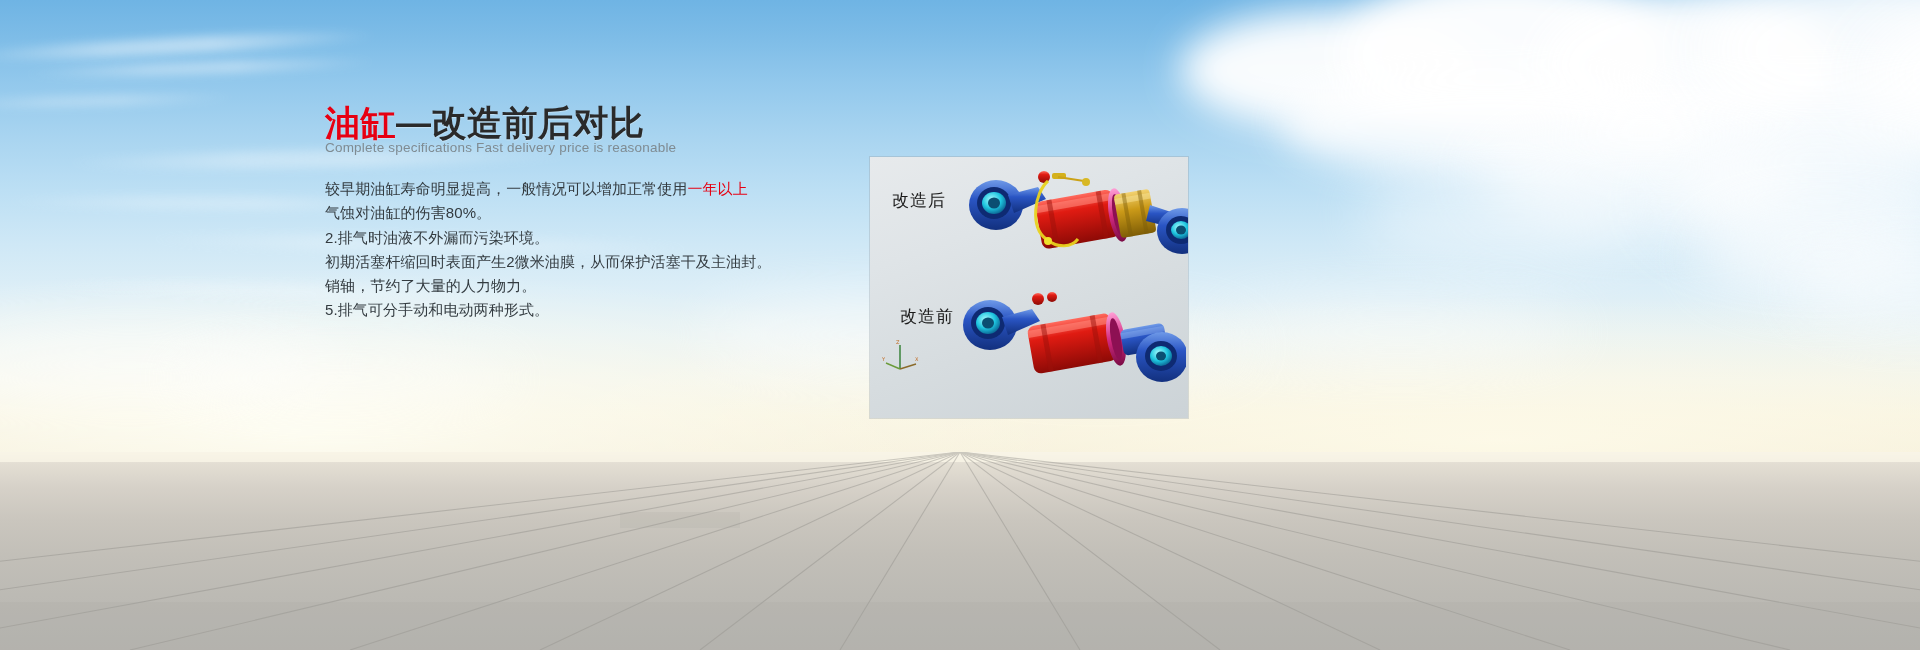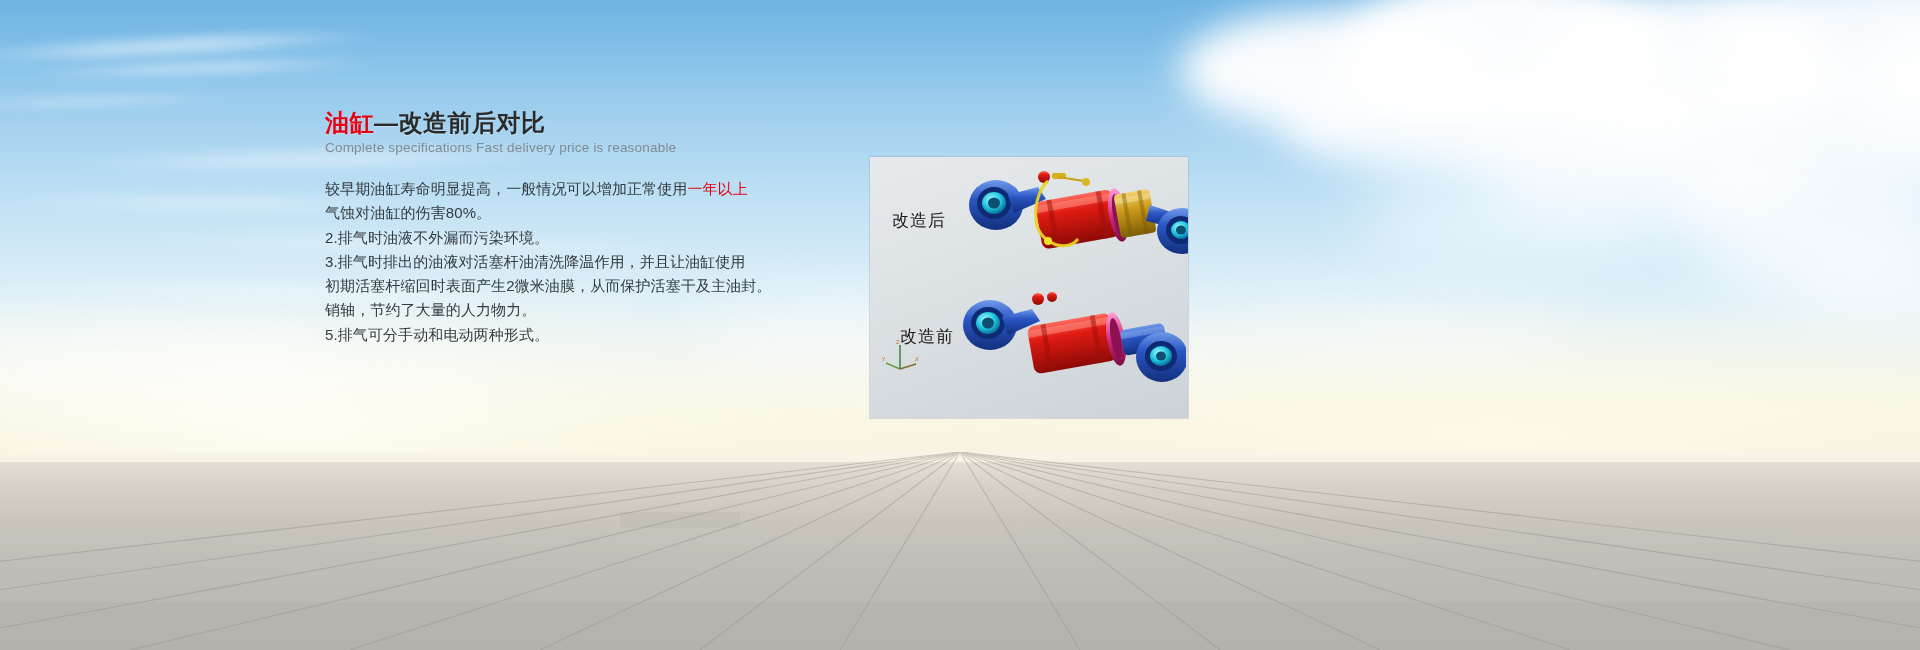--- a/index.html
+++ b/index.html
@@ -68,21 +68,21 @@
       #bcbab4 72%,
       #b7b5b0 100%);
     overflow: hidden;
   }
   .ground-lines { position: absolute; left: 0; top: 0; width: 1920px; height: 198px; }
 
   
   .content { position: absolute; left: 325px; top: 106px; width: 520px; }
 
   .headline {
-    font-size: 24px;
+    font-size: 35px;
     font-weight: bold;
     letter-spacing: .5px;
     line-height: 34px;
     white-space: nowrap;
     text-shadow: 0 1px 1px rgba(255,255,255,.35);
   }
   .headline .hl-red { color: #e60012; }
   .headline .hl-dark { color: #2a2a2a; }
 
   .subtitle {
@@ -109,21 +109,20 @@
     background: linear-gradient(160deg, #e7eaec 0%, #dfe4e7 30%, #d6dcdf 62%, #ccd3d7 100%);
     box-shadow: 0 0 0 1px rgba(150,160,168,.35);
   }
   .panel-label {
     position: absolute;
     font-family: "DejaVu Serif", "Liberation Serif", serif;
     font-size: 17px;
     color: #1a1a1a;
     letter-spacing: 1px;
     white-space: nowrap;
-    margin-top: 20px;
   }
   .lbl-after  { left: 22px; top: 32px; }
   .lbl-before { left: 30px; top: 148px; }
 
   .axis-icon { position: absolute; left: 12px; top: 182px; width: 40px; height: 34px; }
 
   .cyl { position: absolute; }
 
   
 </style>
@@ -230,21 +229,20 @@
     <div class="headline">
       <span class="hl-red">油缸</span><span class="hl-dark">—改造前后对比</span>
     </div>
 
     <div class="subtitle">Complete specifications Fast delivery price is reasonable</div>
 
     <div class="body">
       <p><span>较早期油缸寿命明显提高，一般情况可以增加正常使用</span><span class="em-red">一年以上</span></p>
       <p>气蚀对油缸的伤害80%。</p>
       <p>2.排气时油液不外漏而污染环境。</p>
-      <p>3.排气时排出的油液对活塞杆油清洗降温作用，并且让油缸使用</p>
       <p>初期活塞杆缩回时表面产生2微米油膜，从而保护活塞干及主油封。</p>
       <p>销轴，节约了大量的人力物力。</p>
       <p>5.排气可分手动和电动两种形式。</p>
     </div>
   </div>
 
   <div class="panel">
 
     <div class="panel-label lbl-after">改造后</div>
     <div class="panel-label lbl-before">改造前</div>

